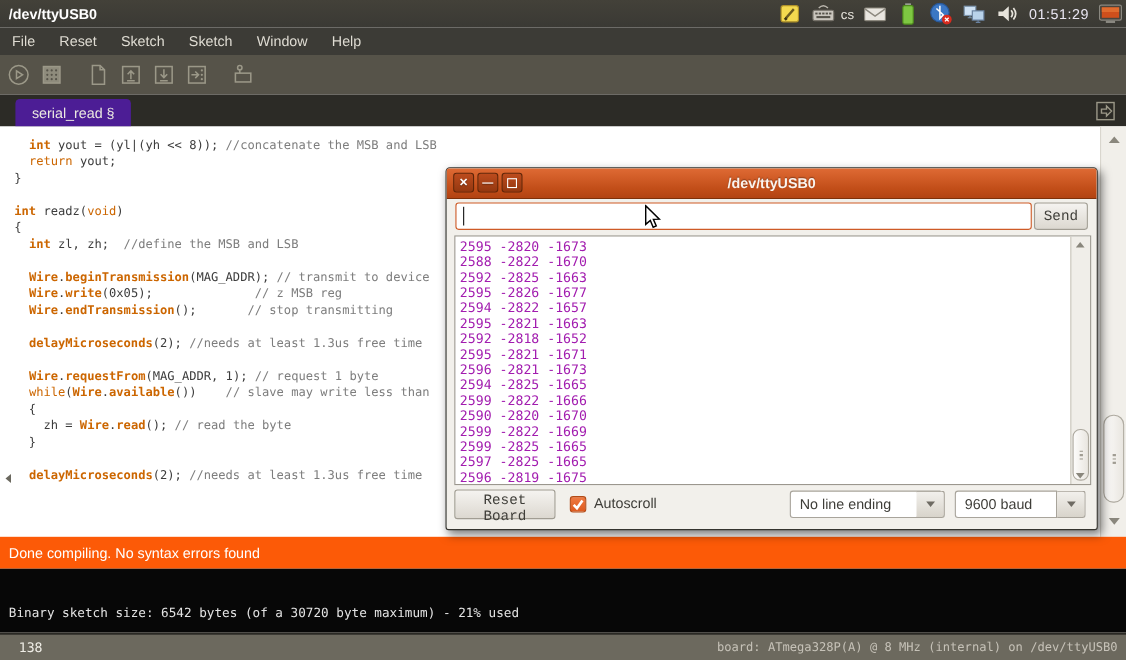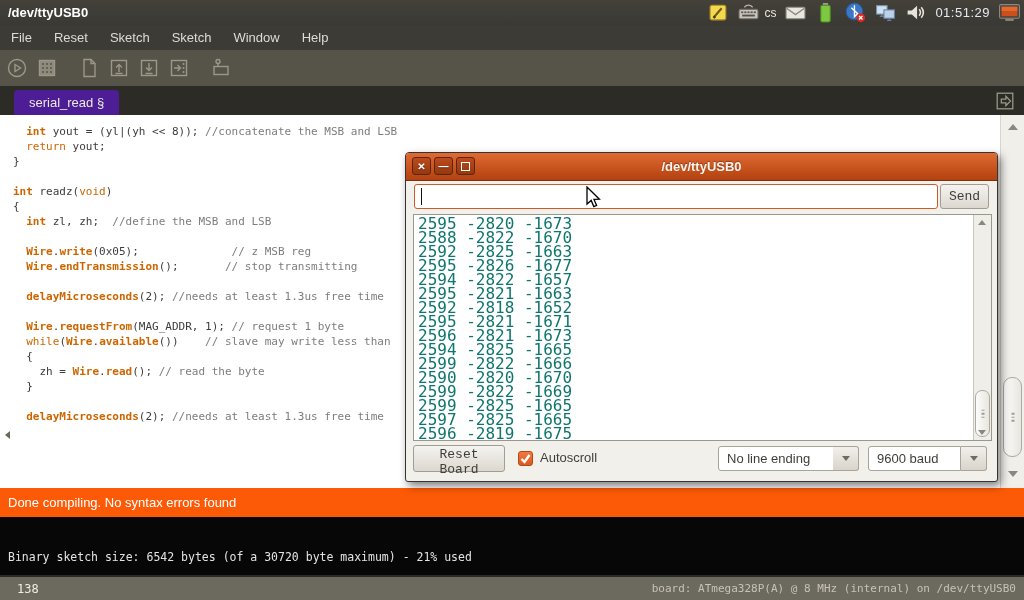--- a/index.html
+++ b/index.html
@@ -89,21 +89,21 @@
     background:#fff;border:1px solid #ce5a26;border-radius:3px;font-size:13px;padding:0 6px;
     font-family:"Liberation Sans",sans-serif;outline:none;}
   .caret{position:absolute;left:15px;top:35px;width:1px;height:17px;background:#111;}
   .btn{background:linear-gradient(#f5f3f0,#dcd8d0);border:1px solid #a19d93;border-radius:3px;
     color:#3f3e39;font-size:13px;font-family:Liberation Mono, monospace;}
   .sm-send{position:absolute;right:8px;top:31px;width:49px;height:25px;}
 
   .sm-data{position:absolute;left:7px;top:61px;width:579px;height:227px;box-sizing:border-box;
     background:#fff;border:1px solid #9b978e;overflow:hidden;}
   #serial-data{position:absolute;left:4px;top:2px;font-family:"DejaVu Sans Mono",monospace;
-    font-size:16px;line-height:14px;color:#0f766e;}
+    font-size:12px;line-height:14px;color:#a21caf;}
   .serial-line{white-space:pre;}
   .sm-scrollbar{position:absolute;right:0;top:0;bottom:0;width:17px;background:#f0eee9;
     border-left:1px solid #c9c5bc;}
   .sm-scrollbar .sb-up{left:4px;top:5px;border-left-width:4px;border-right-width:4px;border-bottom-width:5px;}
   .sm-scrollbar .sb-down{left:4px;bottom:5px;border-left-width:4px;border-right-width:4px;border-top-width:5px;}
   .sm-thumb{position:absolute;left:1px;top:175px;width:13px;height:45px;border-radius:7px;
     background:linear-gradient(90deg,#fdfcfb,#e9e6e0);border:1px solid #aeaaa0;}
 
   .sm-reset{position:absolute;left:7px;top:292px;width:92px;height:27px;}
   .sm-check{position:absolute;left:112px;top:298px;width:15px;height:15px;border-radius:3px;
@@ -287,20 +287,21 @@
   <div id="editor">
     <div id="code">
         <div class="code-line"><span class="pln">  </span><span class="kw">int</span><span class="pln"> yout = (yl|(yh &lt;&lt; 8)); </span><span class="cmt">//concatenate the MSB and LSB</span></div>
         <div class="code-line"><span class="pln">  </span><span class="kw2">return</span><span class="pln"> yout;</span></div>
         <div class="code-line"><span class="pln">}</span></div>
         <div class="code-line">&nbsp;</div>
         <div class="code-line"><span class="kw">int</span><span class="pln"> readz(</span><span class="kw2">void</span><span class="pln">)</span></div>
         <div class="code-line"><span class="pln">{</span></div>
         <div class="code-line"><span class="pln">  </span><span class="kw">int</span><span class="pln"> zl, zh;  </span><span class="cmt">//define the MSB and LSB</span></div>
         <div class="code-line">&nbsp;</div>
+        <div class="code-line"><span class="pln">  </span><span class="kw">Wire</span><span class="pln">.</span><span class="kw">beginTransmission</span><span class="pln">(MAG_ADDR); </span><span class="cmt">// transmit to device</span></div>
         <div class="code-line"><span class="pln">  </span><span class="kw">Wire</span><span class="pln">.</span><span class="kw">write</span><span class="pln">(0x05);              </span><span class="cmt">// z MSB reg</span></div>
         <div class="code-line"><span class="pln">  </span><span class="kw">Wire</span><span class="pln">.</span><span class="kw">endTransmission</span><span class="pln">();       </span><span class="cmt">// stop transmitting</span></div>
         <div class="code-line">&nbsp;</div>
         <div class="code-line"><span class="pln">  </span><span class="kw">delayMicroseconds</span><span class="pln">(2); </span><span class="cmt">//needs at least 1.3us free time</span></div>
         <div class="code-line">&nbsp;</div>
         <div class="code-line"><span class="pln">  </span><span class="kw">Wire</span><span class="pln">.</span><span class="kw">requestFrom</span><span class="pln">(MAG_ADDR, 1); </span><span class="cmt">// request 1 byte</span></div>
         <div class="code-line"><span class="pln">  </span><span class="kw2">while</span><span class="pln">(</span><span class="kw">Wire</span><span class="pln">.</span><span class="kw">available</span><span class="pln">())    </span><span class="cmt">// slave may write less than</span></div>
         <div class="code-line"><span class="pln">  {</span></div>
         <div class="code-line"><span class="pln">    zh = </span><span class="kw">Wire</span><span class="pln">.</span><span class="kw">read</span><span class="pln">(); </span><span class="cmt">// read the byte</span></div>
         <div class="code-line"><span class="pln">  }</span></div>

